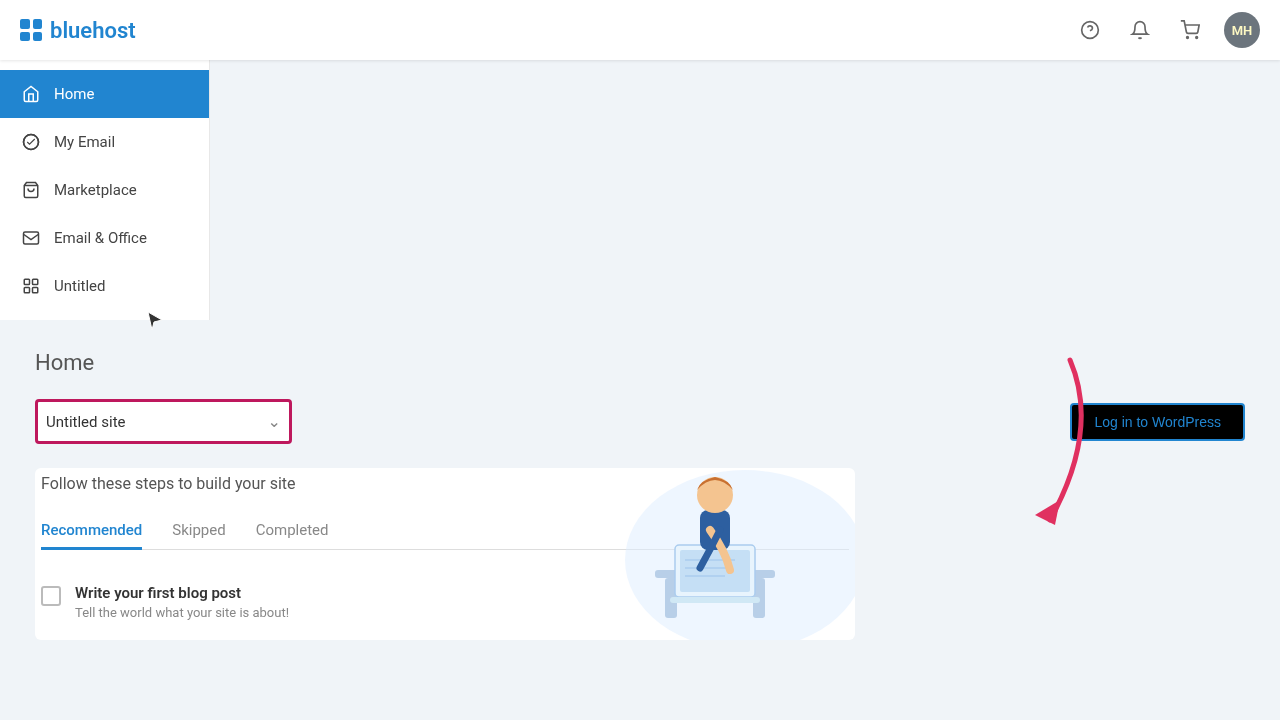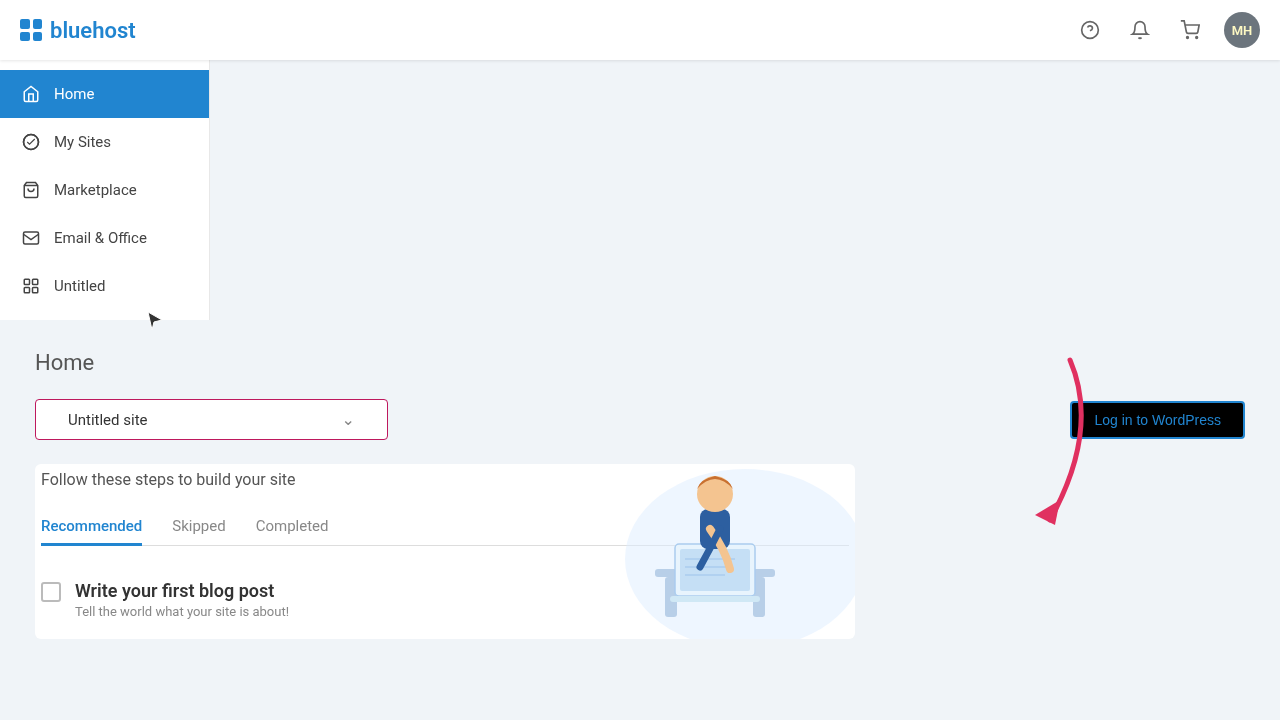--- a/index.html
+++ b/index.html
@@ -140,24 +140,24 @@
       display: flex;
       align-items: center;
       gap: 20px;
       margin-bottom: 24px;
     }
     .site-dropdown {
       display: flex;
       align-items: center;
       justify-content: space-between;
       background: #fff;
-      border: 1px solid #be185d;
+      border: 3px solid #be185d;
       border-radius: 4px;
-      padding: 10px 32px;
-      width: 353px;
+      padding: 10px 8px;
+      width: 257px;
       cursor: pointer;
       font-size: 15px;
       color: #333;
     }
     .site-dropdown .chevron {
       color: #888;
       font-size: 16px;
     }
     .spacer { flex: 1; }
     .login-wp-btn {
@@ -219,21 +219,21 @@
     .task-checkbox {
       width: 20px;
       height: 20px;
       border: 2px solid #bbb;
       border-radius: 3px;
       flex-shrink: 0;
       cursor: pointer;
       margin-top: 2px;
     }
     .task-text h4 {
-      font-size: 18px;
+      font-size: 15px;
       font-weight: 600;
       color: #333;
       margin-bottom: 3px;
     }
     .task-text p {
       font-size: 13px;
       color: #888;
     }
 
     
@@ -318,21 +318,21 @@
       <span>Home</span>
     </div>
     <div class="sidebar-item">
       <span class="s-icon">
         <svg width="18" height="18" viewBox="0 0 24 24" fill="none" stroke="currentColor" stroke-width="2">
           <circle cx="12" cy="12" r="10"></circle>
           <path d="M12 2C6.48 2 2 6.48 2 12s4.48 10 10 10 10-4.48 10-10S17.52 2 12 2z"></path>
           <path d="M7 12l3 3 7-7" stroke-width="1.5"></path>
         </svg>
       </span>
-      <span>My Sites</span>
+      <span>My Email</span>
     </div>
     <div class="sidebar-item">
       <span class="s-icon">
         <svg width="18" height="18" viewBox="0 0 24 24" fill="none" stroke="currentColor" stroke-width="2">
           <path d="M6 2L3 6v14a2 2 0 002 2h14a2 2 0 002-2V6l-3-4z"></path>
           <line x1="3" y1="6" x2="21" y2="6"></line>
           <path d="M16 10a4 4 0 01-8 0"></path>
         </svg>
       </span>
       <span>Marketplace</span>

